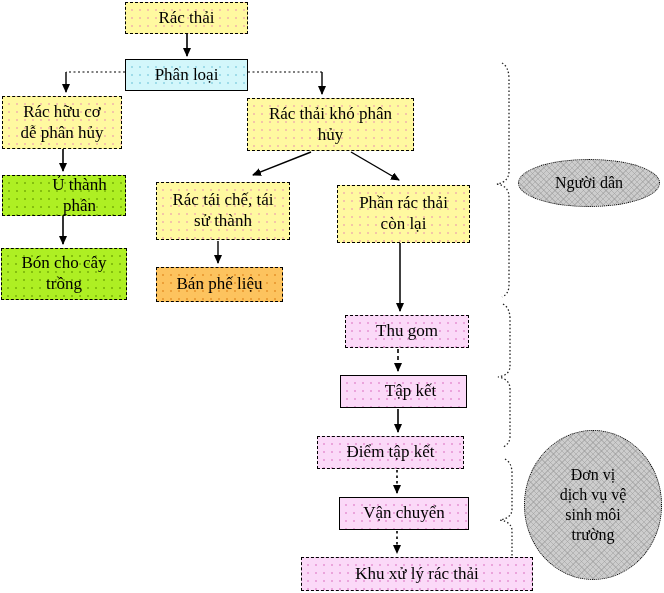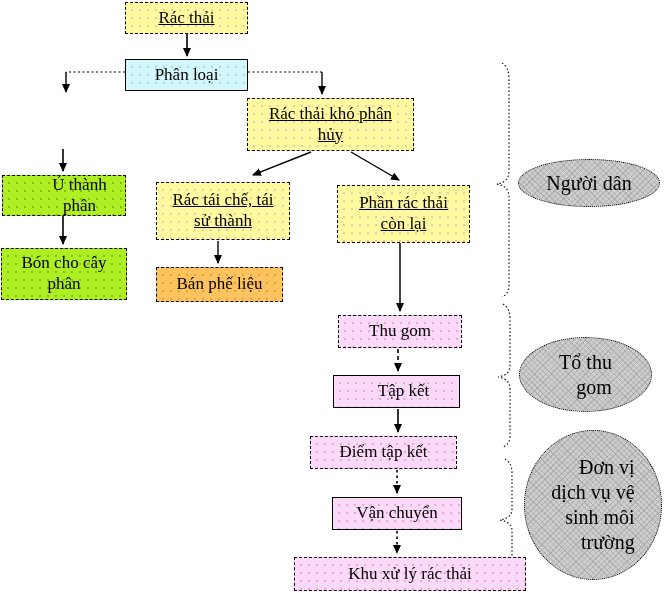--- a/index.html
+++ b/index.html
@@ -15,30 +15,30 @@
     display:flex;align-items:center;justify-content:center;
     text-align:center;
     font-size:17px;line-height:1.22;color:#000;
     white-space:pre-line;
     box-sizing:border-box;
     border:1px dashed #000;
     background-size:8px 8px;
     background-position:2px 3px;
   }
   .node.solid{border-style:solid;}
-  .node.yellow{background-color:var(--node-yellow);background-image:radial-gradient(var(--dot-yellow) 0.9px, transparent 1.1px);text-decoration:underline;}
+  .node.yellow{background-color:var(--node-yellow);background-image:radial-gradient(var(--dot-yellow) 0.9px, transparent 1.1px);}
   .node.cyan{background-color:var(--node-cyan);background-image:radial-gradient(var(--dot-cyan) 0.9px, transparent 1.1px);}
   .node.green{background-color:var(--node-green);background-image:radial-gradient(var(--dot-green) 0.9px, transparent 1.1px);}
   .node.orange{background-color:var(--node-orange);background-image:radial-gradient(var(--dot-orange) 0.9px, transparent 1.1px);}
-  .node.pink{background-color:var(--node-pink);background-image:radial-gradient(var(--dot-pink) 0.9px, transparent 1.1px);}
+  .node.pink{background-color:var(--node-pink);background-image:radial-gradient(var(--dot-pink) 0.9px, transparent 1.1px);margin-left:7px;}
   .actor{
     position:absolute;
     display:flex;align-items:center;justify-content:center;
-    text-align:right;
-    font-size:20px;line-height:1.25;color:#000;
+    text-align:center;
+    font-size:16px;line-height:1.25;color:#000;
     white-space:pre-line;
     box-sizing:border-box;
     border:1px dotted #000;
     border-radius:50%;
     background:
       repeating-linear-gradient(45deg, rgba(150,150,150,.45) 0 1px, transparent 1px 4px),
       repeating-linear-gradient(-45deg, rgba(150,150,150,.45) 0 1px, transparent 1px 4px),
       var(--actor-gray);
   }
   svg.layer{position:absolute;left:0;top:0;pointer-events:none;}
@@ -78,28 +78,30 @@
 
     <path d="M 502 63 Q 509 67 509 79 L 509 171 Q 509 182 497 184 Q 509 186 509 197 L 509 285 Q 509 294 502 297" fill="none" stroke="#222" stroke-width="1.3" stroke-dasharray="1.5,2.2"></path>
     <path d="M 503 304 Q 510 308 510 319 L 510 366 Q 510 375 498 377 Q 510 379 510 389 L 510 436 Q 510 444 503 447" fill="none" stroke="#222" stroke-width="1.3" stroke-dasharray="1.5,2.2"></path>
     <path d="M 505 459 Q 512 463 512 473 L 512 509 Q 512 518 500 520 Q 512 522 512 531 L 512 568 Q 512 576 505 579" fill="none" stroke="#222" stroke-width="1.3" stroke-dasharray="1.5,2.2"></path>
   </svg>
 
   <div class="node yellow" style="left:125px;top:2px;width:123px;height:32px;">Rác thải</div>
 
   <div class="node cyan solid" style="left:125px;top:59px;width:123px;height:32px;">Phân loại</div>
 
+  <div class="node yellow" style="left:2px;top:96px;width:120px;height:53px;">Rác hữu cơ
+dễ phân hủy</div>
 
   <div class="node yellow" style="left:247px;top:98px;width:167px;height:53px;">Rác thải khó phân
 hủy</div>
 
   <div class="node green" style="left:2px;top:175px;width:124px;height:41px;padding-left:31px;">Ủ thành phân</div>
 
   <div class="node green" style="left:1px;top:248px;width:126px;height:52px;">Bón cho cây
-phân</div>
+trồng</div>
 
   <div class="node yellow" style="left:156px;top:182px;width:134px;height:58px;">Rác tái chế, tái
 sử thành</div>
 
   <div class="node orange" style="left:156px;top:267px;width:127px;height:35px;text-align:center;">Bán phế liệu</div>
 
   <div class="node yellow" style="left:337px;top:185px;width:133px;height:58px;">Phần rác thải
 còn lại</div>
 
   <div class="node pink" style="left:338px;top:315px;width:124px;height:33px;">Thu gom</div>
@@ -107,21 +109,19 @@
   <div class="node pink solid" style="left:333px;top:375px;width:127px;height:33px;padding-left:14px;">Tập kết</div>
 
   <div class="node pink" style="left:310px;top:436px;width:147px;height:33px;">Điểm tập kết</div>
 
   <div class="node pink solid" style="left:332px;top:497px;width:130px;height:33px;">Vận chuyển</div>
 
   <div class="node pink" style="left:294px;top:557px;width:232px;height:34px;">Khu xử lý rác thải</div>
 
   <div class="actor" style="left:518px;top:159px;width:142px;height:48px;">Người dân</div>
 
-  <div class="actor" style="left:519px;top:337px;width:133px;height:75px;">Tổ thu
-gom</div>
 
   <div class="actor" style="left:524px;top:430px;width:138px;height:150px;">Đơn vị
 dịch vụ vệ
 sinh môi
 trường</div>
 
 </div>
 
 </body></html>

